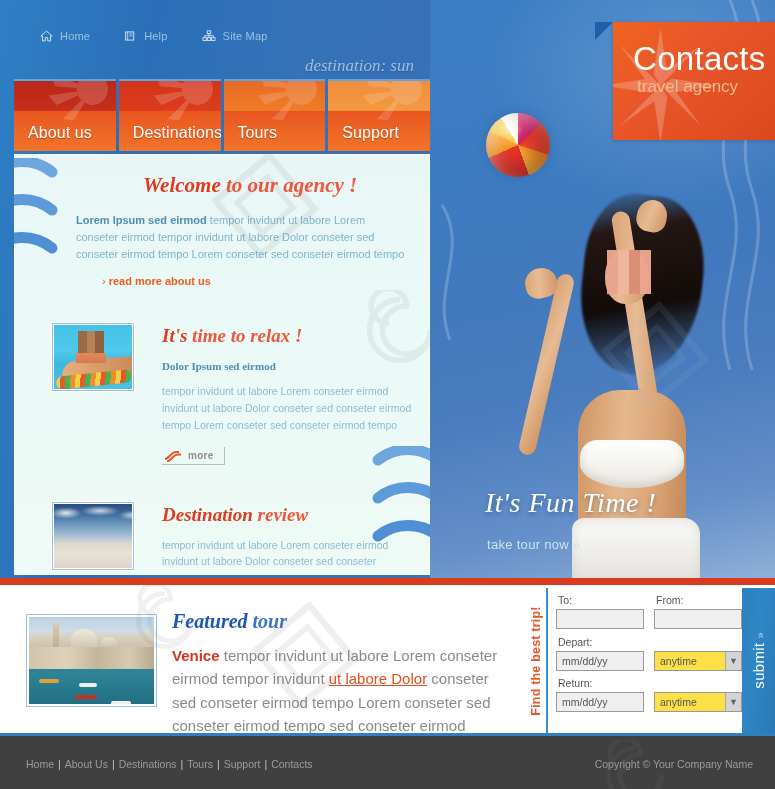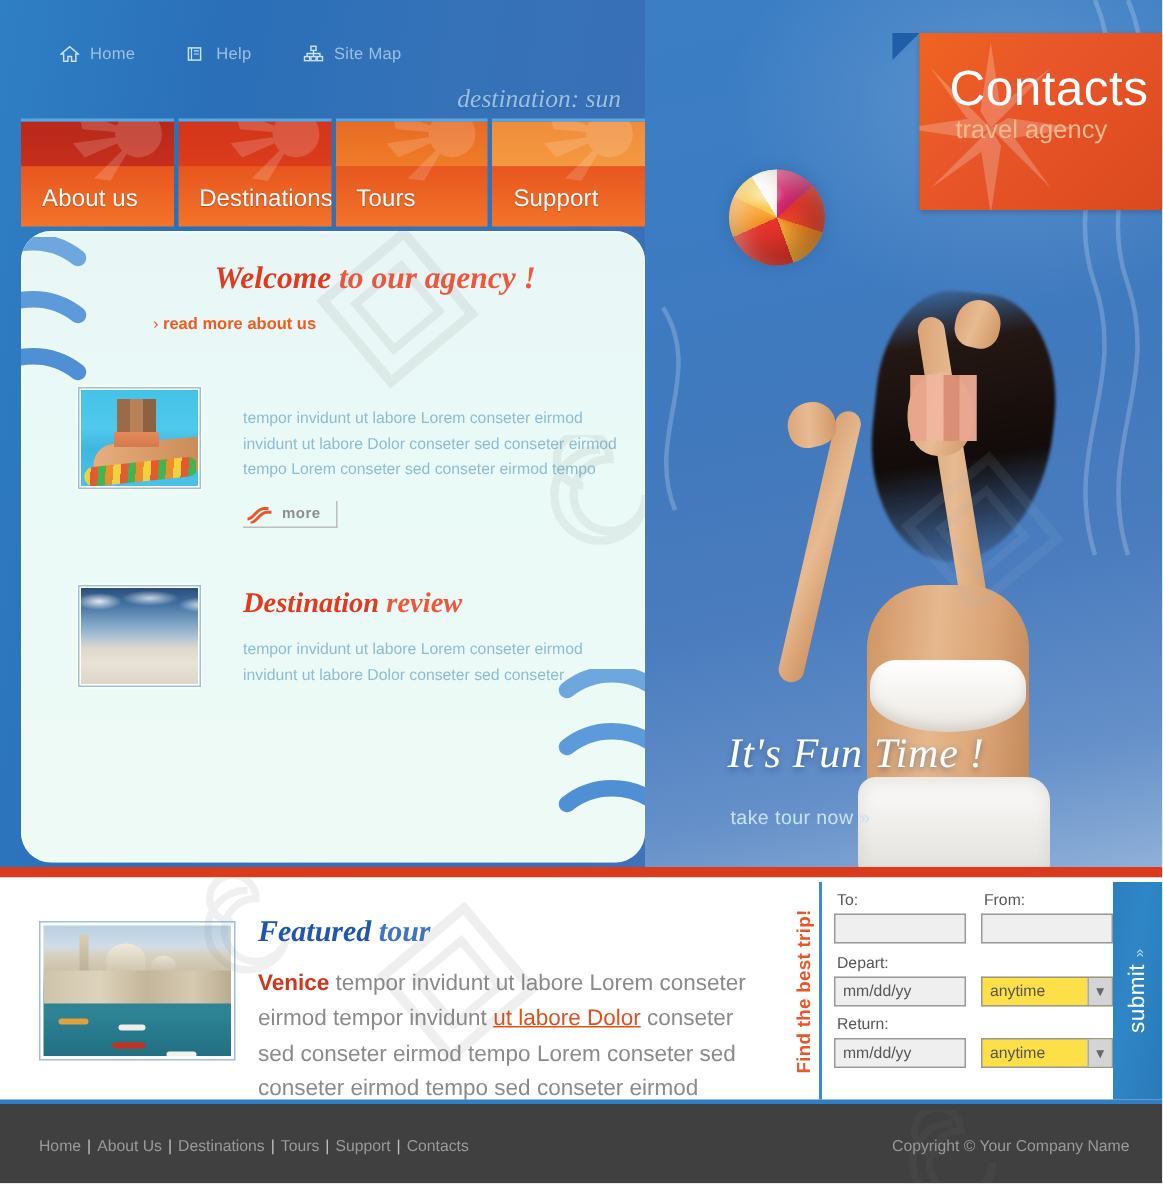--- a/index.html
+++ b/index.html
@@ -198,21 +198,20 @@
 
   
   .content {
     position:absolute;
     left:14px; top:154px;
     width:416px; height:421px;
     background: linear-gradient(#e8f7f6 0%, #eafaf7 40%, #eefaf6 100%);
     overflow:hidden;
     z-index: 13;
     box-shadow: 0 0 0 1px rgba(255,255,255,.55) inset;
-    border-radius: 20px;
   }
 
   
   .arcs-tl { position:absolute; left:-32px; top:4px; width:110px; height:120px; pointer-events:none; }
   .arcs-mr { position:absolute; right:-18px; top:292px; width:110px; height:120px; pointer-events:none; }
 
   .sec { position:relative; z-index:3; }
 
   .h-welcome {
     margin: 19px 0 0 129px;
@@ -658,31 +657,34 @@
       </svg>
 
       <svg class="arcs-mr" viewBox="0 0 110 120">
         <path d="M40 14 A48 48 0 0 1 100 14" fill="none" stroke="#6ea7de" stroke-width="11" stroke-linecap="round"></path>
         <path d="M40 52 A48 48 0 0 1 100 52" fill="none" stroke="#5d9ad9" stroke-width="11" stroke-linecap="round"></path>
         <path d="M40 90 A48 48 0 0 1 100 90" fill="none" stroke="#4f8fd4" stroke-width="11" stroke-linecap="round"></path>
       </svg>
 
       <section class="sec">
         <h1 class="h-welcome"><b>Welcome</b><span> to our agency !</span></h1>
+        <p class="para-lead"><b>Lorem Ipsum sed eirmod</b><span> tempor invidunt ut labore Lorem conseter eirmod tempor invidunt ut labore Dolor conseter sed conseter eirmod tempo Lorem conseter sed conseter eirmod tempo</span></p>
         <div class="readmore"><span class="chev">›</span><span>read more about us</span></div>
       </section>
 
       <section class="row r1">
         <div class="thumb">
           <div class="inner thumb-pool">
             <div class="pool-px"></div>
             <div class="pool-px2"></div>
           </div>
         </div>
         <div class="rowbody">
+          <h2 class="h-sub"><b>It's</b><span> time to relax !</span></h2>
+          <div class="lbl-sub">Dolor Ipsum sed eirmod</div>
           <p class="para">tempor invidunt ut labore Lorem conseter eirmod invidunt ut labore Dolor conseter sed conseter eirmod tempo Lorem conseter sed conseter eirmod tempo</p>
           <div class="more-btn">
             <svg class="swoosh" width="18" height="13" viewBox="0 0 18 13">
               <path d="M1 10 C5 10 7 3 12 3 L15 3" fill="none" stroke="#e8562a" stroke-width="2"></path>
               <path d="M3 12.5 C7 12.5 9 5.5 14 5.5 L17 5.5" fill="none" stroke="#e8562a" stroke-width="2"></path>
             </svg>
             <span class="txt">more</span>
           </div>
         </div>
       </section>

